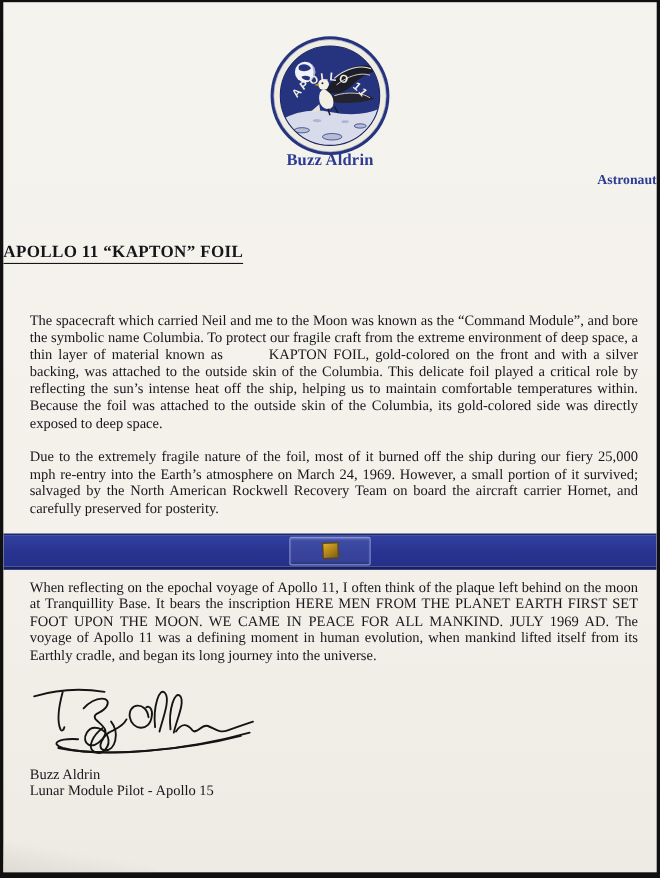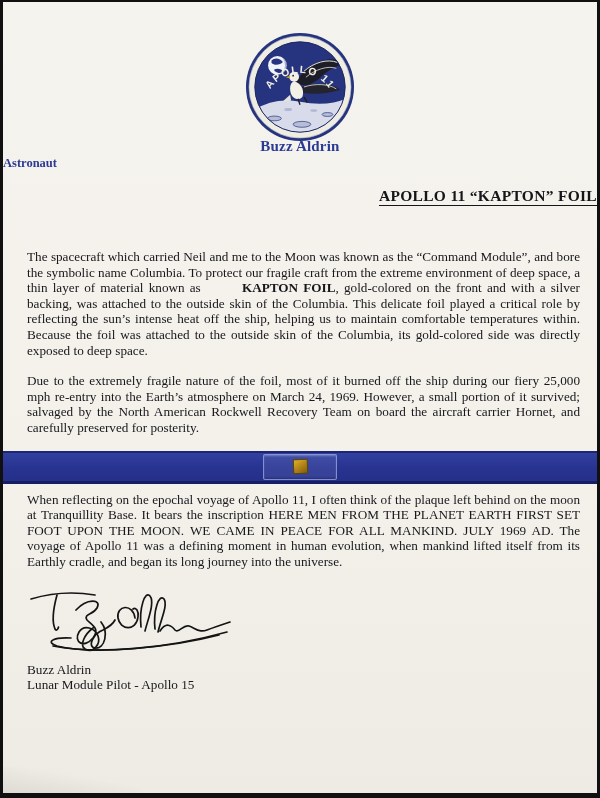--- a/index.html
+++ b/index.html
@@ -20,41 +20,41 @@
     background:linear-gradient(10deg,#dddbd3 0%,rgba(243,241,234,0) 60%);
     pointer-events:none;
   }
   .doc{position:relative;height:100%;}
   .patch-wrap{display:flex;justify-content:center;margin-top:30px;}
   .hdr-name{
     text-align:center;font-weight:bold;font-size:15px;line-height:16px;
     margin-top:-4px;color:#2b3a94;letter-spacing:.2px;
   }
   .hdr-role{
-    text-align:left;font-weight:bold;font-size:12.5px;line-height:14px;
+    text-align:right;font-weight:bold;font-size:12.5px;line-height:14px;
     margin-top:2px;color:#2b3a94;
   }
   .doc-title{
-    text-align:right;margin-top:17px;
+    text-align:left;margin-top:51px;
   }
   .doc-title span{
     font-weight:bold;font-size:15.5px;color:#15151a;
     border-bottom:1.6px solid #15151a;
     padding-bottom:1px;letter-spacing:.3px;
   }
   .bodytext{
     margin-top:44px;
     padding:0 17px 0 24px;
     font-size:13.2px;line-height:15.6px;color:#17171c;
     text-align:justify;
   }
   .bodytext p{margin:0 0 15px 0;}
   .bodytext p:last-child{margin-bottom:16px;}
   .it{}
-  .bd{font-weight:bold;padding-left:36px;}
+  .bd{font-weight:normal;padding-left:36px;}
   .strip{
     position:relative;
     margin:5px -17px 8px -24px;
     height:28px;
     background:linear-gradient(180deg,#31409f 0%,#283390 55%,#25308a 100%);
     border-top:2px solid #1b2775;
     border-bottom:3px solid #161f63;
   }
   .pouch{
     position:absolute;left:50%;top:1px;transform:translateX(-50%);

